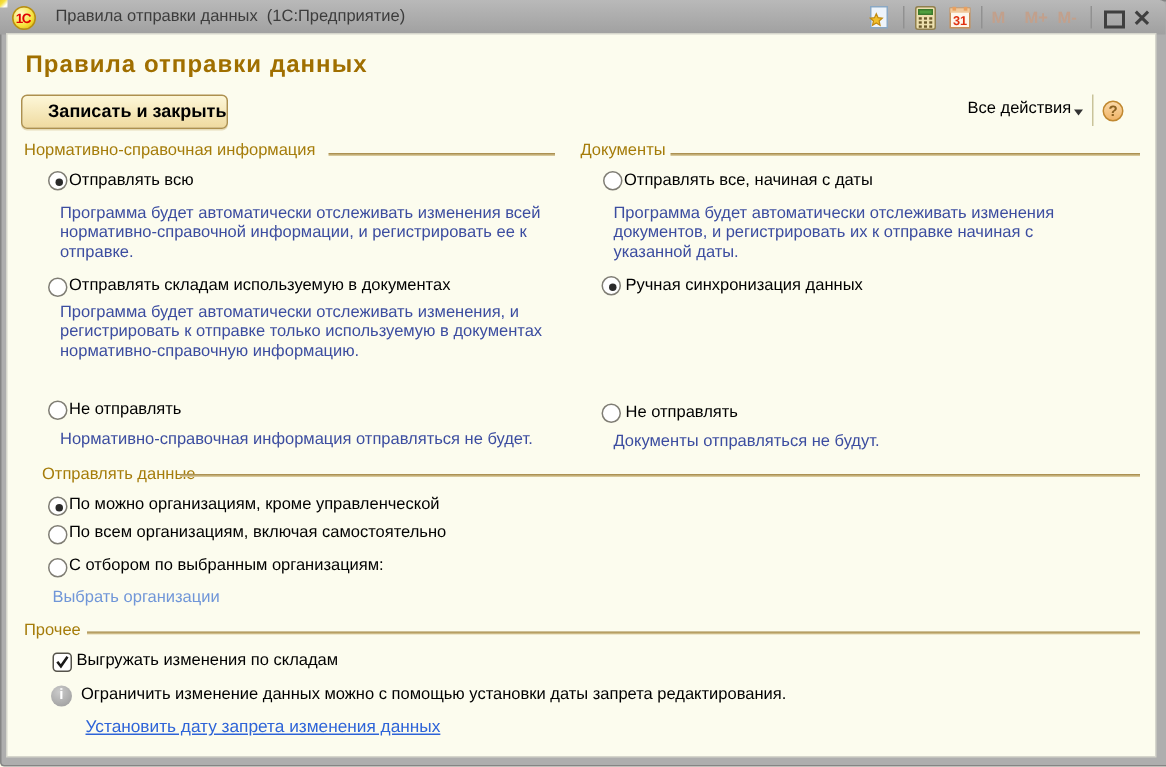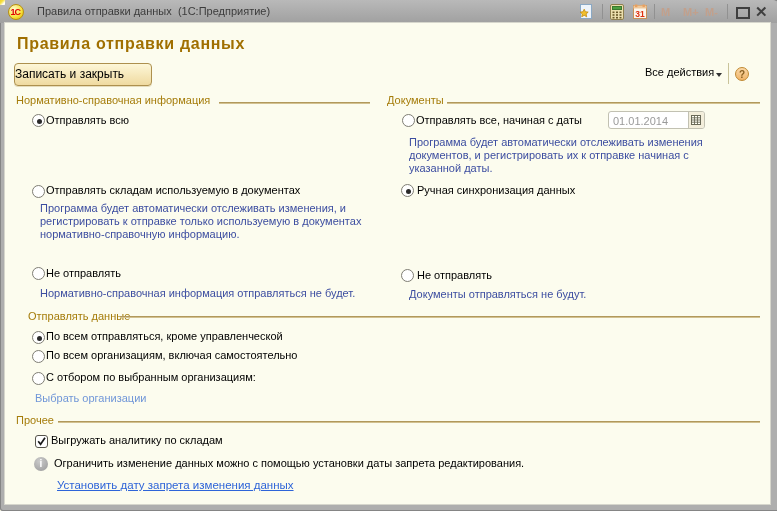--- a/index.html
+++ b/index.html
@@ -10,21 +10,21 @@
   #content{position:absolute;left:5px;top:23px;width:765px;height:481px;background:#fcfcee;box-shadow:0 0 0 1px #d6d6cc;}
   .ttext{position:absolute;left:37px;top:5px;font-size:11px;line-height:13px;color:#3c3c3c;}
   .logo{position:absolute;left:8px;top:4px;width:14px;height:14px;border-radius:50%;background:radial-gradient(circle at 35% 30%,#fffbd0,#f6e23a 60%,#d9a800);border:1px solid #b98f10;}
   .logo span{position:absolute;left:1.5px;top:2px;font-size:9px;font-weight:bold;color:#e00000;letter-spacing:-1px;}
   .tsep{position:absolute;top:4px;width:1px;height:15px;background:#919191;}
   .mbtn{position:absolute;top:6px;font-size:11px;font-weight:bold;color:#c2a08c;}
   .maxi{position:absolute;left:736px;top:7px;width:10px;height:8px;border:2px solid #3f3f3f;}
   .clos{position:absolute;left:755px;top:3px;font-size:15px;font-weight:bold;color:#3f3f3f;}
   .ticon{position:absolute;top:4px;}
   h1{position:absolute;left:17px;top:36px;font-size:16px;font-weight:bold;letter-spacing:0.7px;color:#a06f00;margin:0;line-height:16px;}
-  #savebtn{position:absolute;left:14px;top:63px;width:138px;height:23px;box-sizing:border-box;background:linear-gradient(#fdf7d8,#efdaa0);border:1px solid #ad904e;border-radius:4px;box-shadow:0 1px 0 rgba(190,160,90,.35);font-size:12px;font-weight:normal;color:#000;text-align:left;line-height:21px;}
+  #savebtn{position:absolute;left:14px;top:63px;width:138px;height:23px;box-sizing:border-box;background:linear-gradient(#fdf7d8,#efdaa0);border:1px solid #ad904e;border-radius:4px;box-shadow:0 1px 0 rgba(190,160,90,.35);font-size:12px;font-weight:bold;color:#000;text-align:right;line-height:21px;}
   #alldo{position:absolute;left:645px;top:66px;font-size:11px;line-height:13px;color:#000;}
   #alldoarr{position:absolute;left:716px;top:73px;width:0;height:0;border-left:3.5px solid transparent;border-right:3.5px solid transparent;border-top:4px solid #333;}
   #qmark{position:absolute;left:735px;top:67px;width:14px;height:14px;box-sizing:border-box;border-radius:50%;background:linear-gradient(#fbd9a8,#f0b468);border:1px solid #c08830;font-size:10px;font-weight:bold;color:#8a6020;text-align:center;line-height:13px;}
   .gh{position:absolute;font-size:11px;line-height:13px;color:#a57c0a;white-space:nowrap;}
   .gline{position:absolute;height:2px;background:linear-gradient(#a18441,#e2d5aa);}
   .radio{position:absolute;width:13px;height:13px;box-sizing:border-box;border-radius:50%;border:1px solid #7f7d74;background:#fff;}
   .radio.sel::after{content:"";position:absolute;left:3.5px;top:3.5px;width:5px;height:5px;border-radius:50%;background:#2a2a2a;}
   .lab{position:absolute;font-size:11px;line-height:13px;color:#000;white-space:nowrap;}
   .blue{position:absolute;font-size:11px;line-height:13px;color:#3c4da0;white-space:nowrap;}
   .link1{position:absolute;font-size:11px;line-height:13px;color:#7096d8;}
@@ -88,59 +88,53 @@
   <div class="tsep" style="left:728px;top:63px;height:21px;background:#c9c39a;"></div>
   <div id="qmark">?</div>
 
   <div class="gh" style="left:16px;top:94px;">Нормативно-справочная информация</div>
   <div class="gline" style="left:219px;top:102px;width:151px;"></div>
   <div class="gh" style="left:387px;top:94px;">Документы</div>
   <div class="gline" style="left:447px;top:102px;width:313px;"></div>
 
   <div class="radio sel" style="left:32px;top:114px;"></div>
   <div class="lab" style="left:46px;top:114px;">Отправлять всю</div>
+  <div class="blue" style="left:40px;top:136px;">Программа будет автоматически отслеживать изменения всей<br>нормативно-справочной информации, и регистрировать ее к<br>отправке.</div>
   <div class="radio" style="left:32px;top:185px;"></div>
   <div class="lab" style="left:46px;top:184px;">Отправлять складам используемую в документах</div>
   <div class="blue" style="left:40px;top:202px;">Программа будет автоматически отслеживать изменения, и<br>регистрировать к отправке только используемую в документах<br>нормативно-справочную информацию.</div>
   <div class="radio" style="left:32px;top:267px;"></div>
   <div class="lab" style="left:46px;top:267px;">Не отправлять</div>
   <div class="blue" style="left:40px;top:287px;">Нормативно-справочная информация отправляться не будет.</div>
 
   <div class="radio" style="left:402px;top:114px;"></div>
   <div class="lab" style="left:416px;top:114px;">Отправлять все, начиная с даты</div>
-  <div id="datewrap">
-      <div id="datetext">01.01.2014</div>
-      <div id="datebtn"><svg width="10" height="10" viewBox="0 0 10 10" style="margin:2.5px 2px">
-          <rect x="0.5" y="0.5" width="9" height="9" fill="#fffef4" stroke="#6a6a58"></rect>
-          <path d="M0.5 2.8 H9.5 M0.5 5 H9.5 M0.5 7.2 H9.5 M3.5 0.5 V9.5 M6.5 0.5 V9.5" stroke="#6a6a58" stroke-width="0.9"></path>
-        </svg></div>
-    </div>
   <div class="blue" style="left:409px;top:136px;">Программа будет автоматически отслеживать изменения<br>документов, и регистрировать их к отправке начиная с<br>указанной даты.</div>
   <div class="radio sel" style="left:401px;top:184px;"></div>
   <div class="lab" style="left:417px;top:184px;">Ручная синхронизация данных</div>
   <div class="radio" style="left:401px;top:269px;"></div>
   <div class="lab" style="left:417px;top:269px;">Не отправлять</div>
   <div class="blue" style="left:409px;top:288px;">Документы отправляться не будут.</div>
 
   <div class="gh" style="left:28px;top:310px;">Отправлять данные</div>
   <div class="gline" style="left:120px;top:316px;width:640px;"></div>
   <div class="radio sel" style="left:32px;top:331px;"></div>
-  <div class="lab" style="left:46px;top:330px;">По всем отправляться, кроме управленческой</div>
+  <div class="lab" style="left:46px;top:330px;">По можно организациям, кроме управленческой</div>
   <div class="radio" style="left:32px;top:350px;"></div>
   <div class="lab" style="left:46px;top:349px;">По всем организациям, включая самостоятельно</div>
   <div class="radio" style="left:32px;top:372px;"></div>
   <div class="lab" style="left:46px;top:371px;">С отбором по выбранным организациям:</div>
   <div class="link1" style="left:35px;top:392px;">Выбрать организации</div>
 
   <div class="gh" style="left:16px;top:414px;">Прочее</div>
   <div class="gline" style="left:58px;top:421px;width:702px;"></div>
   <div id="checkbox">
       <svg width="11" height="11" viewBox="0 0 11 11" style="position:absolute;left:0;top:0">
         <path d="M2.2 5.2 L4.6 8.2 L9 1.8" stroke="#1a1a1a" stroke-width="1.7" fill="none"></path>
       </svg>
     </div>
-  <div class="lab" style="left:51px;top:434px;">Выгружать аналитику по складам</div>
+  <div class="lab" style="left:51px;top:434px;">Выгружать изменения по складам</div>
   <div id="infoicon">
       <span>i</span>
     </div>
   <div class="lab" style="left:54px;top:457px;">Ограничить изменение данных можно с помощью установки даты запрета редактирования.</div>
   <div class="link2" style="left:57px;top:479px;">Установить дату запрета изменения данных</div>
 </div>
 
 </body></html>

